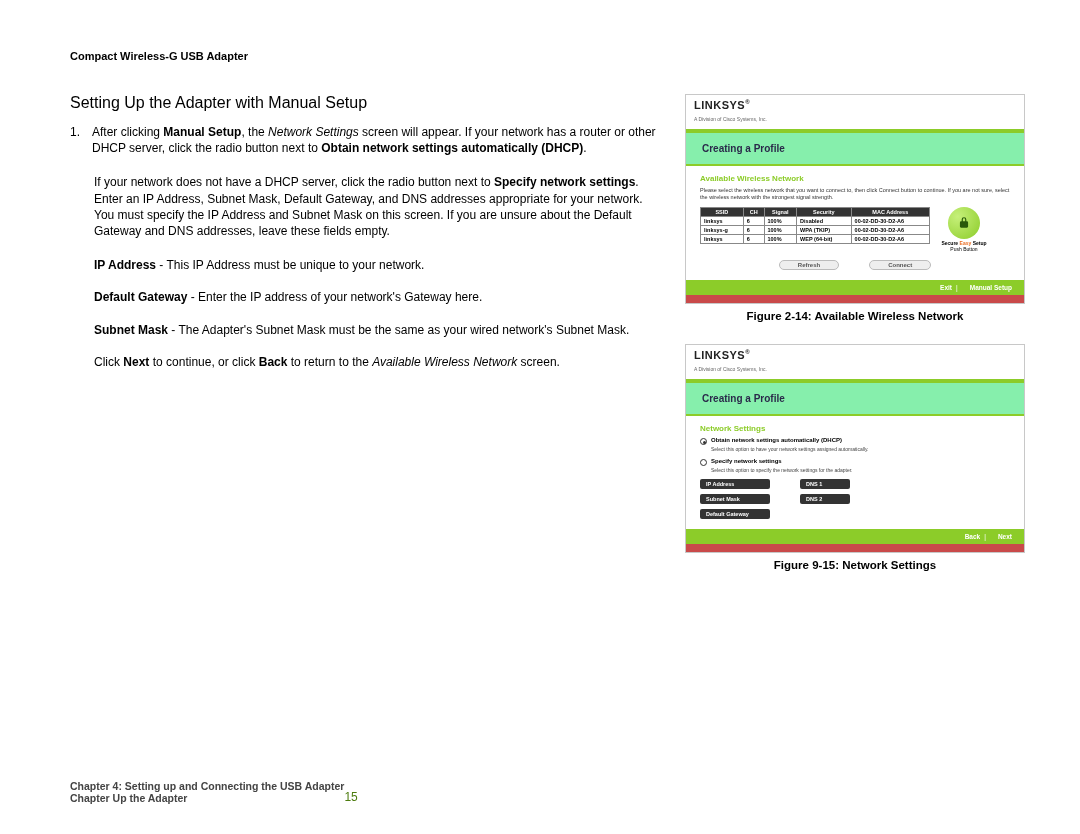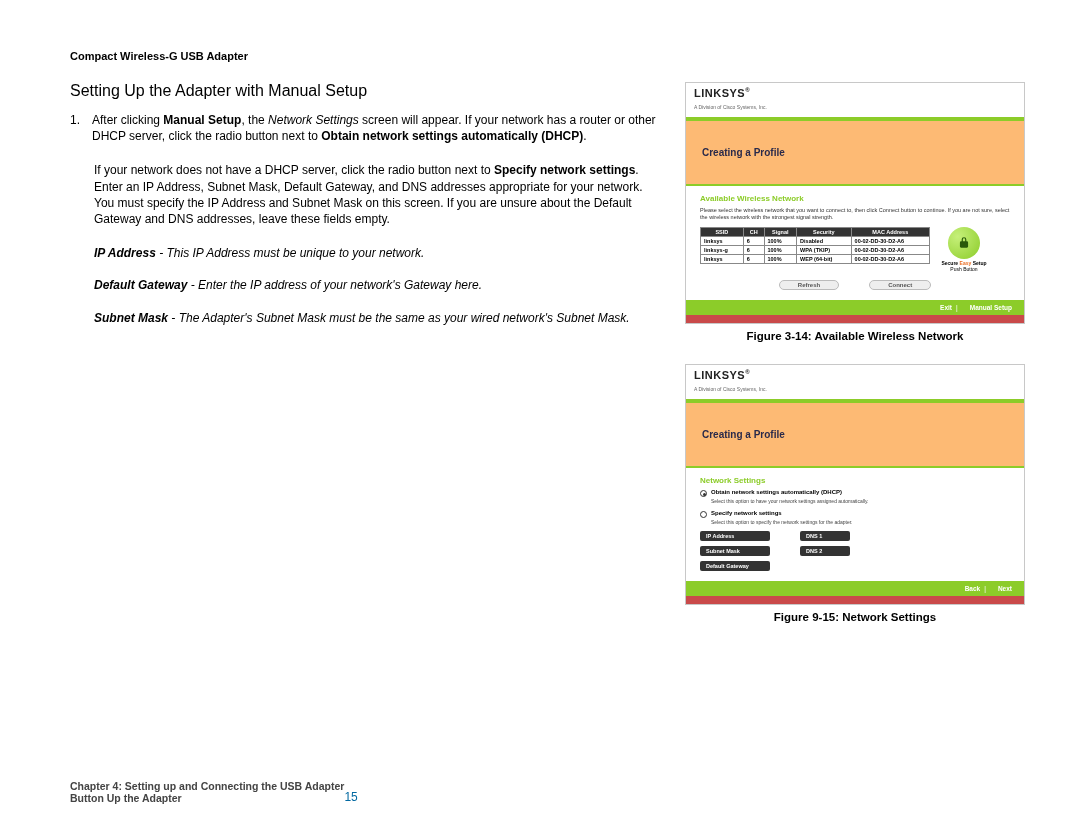--- a/index.html
+++ b/index.html
@@ -14,21 +14,21 @@
   }
   .page {
     padding: 50px 55px 30px 70px;
     display: flex;
     flex-direction: column;
     height: 100%;
   }
   .header-title {
     font-weight: bold;
     font-size: 11px;
-    margin-bottom: 20px;
+    margin-bottom: 32px;
   }
   .content-row {
     display: flex;
     gap: 25px;
     flex: 1;
   }
   .left-col {
     flex: 1;
     max-width: 590px;
   }
@@ -39,43 +39,43 @@
     font-size: 16px;
     font-weight: normal;
     margin-bottom: 12px;
   }
   .body-text { font-size: 12px; line-height: 1.35; margin-bottom: 18px; }
   .body-text b, .body-text strong { font-weight: bold; }
   .body-text em { font-style: italic; }
   .indent { padding-left: 24px; }
   .list-item { display: flex; }
   .list-num { width: 22px; flex-shrink:0; }
-  .para { margin-bottom: 16px; font-style: italic; }
+  .para { margin-bottom: 16px; }
   .figure { margin-bottom: 22px; }
   .fig-caption { font-weight: bold; font-size: 11.5px; text-align: center; margin-top: 6px; }
   
   .thumb {
     width: 340px;
     border: 1px solid #c8c8c8;
     background: #fff;
     font-size: 7px;
     color: #000;
   }
   .thumb-brand {
     padding: 4px 8px 2px 8px;
     font-weight: bold;
     letter-spacing: 0.5px;
     font-size: 11px;
     color: #222;
   }
   .thumb-sub { font-size:5px; color:#666; font-weight:normal; letter-spacing:0;}
   .thumb-bar-top { height: 4px; background: #8ccc29; margin-top:4px;}
   .thumb-header-band {
-    background: #fdba74;
-    padding: 26px 16px;
+    background: #86efac;
+    padding: 10px 16px;
     font-size: 10px;
     font-weight: bold;
     color: #2a2a4a;
     border-bottom: 2px solid #8ccc29;
   }
   .thumb-body {
     background: #fff;
     padding: 8px 14px 10px 14px;
   }
   .thumb-sec-title { color:#8ccc29; font-weight:bold; font-size:8px; margin-bottom:4px;}
@@ -117,21 +117,21 @@
   .form-col { display:flex; flex-direction:column; gap:5px;}
   .chip { background:#333; color:#fff; padding:2px 6px; border-radius:2px; width:70px; font-weight:bold; font-size:5.5px;}
   .form-col2 .chip { width:50px; }
   
   .page-footer {
     display:flex; justify-content:flex-start; align-items:flex-end;
     font-size:10.5px; color:#444; margin-top:20px;
   }
   .foot-left .l1 { font-weight:bold; }
   .foot-left .l2 { font-weight:bold; }
-  .page-num { font-size:12px; color:#0369a1;}
+  .page-num { font-size:12px; color:#4d7c0f;}
 </style>
 </head>
 <body>
 
 <div class="page">
   <div class="header-title">Compact Wireless-G USB Adapter</div>
 
   <div class="content-row">
 
     <div class="left-col">
@@ -141,20 +141,21 @@
         <div class="list-num">1.</div>
         <div>After clicking <b>Manual Setup</b>, the <em>Network Settings</em> screen will appear. If your network has a router or other DHCP server, click the radio button next to <b>Obtain network settings automatically (DHCP)</b>.</div>
       </div>
 
       <p class="body-text indent">If your network does not have a DHCP server, click the radio button next to <b>Specify network settings</b>. Enter an IP Address, Subnet Mask, Default Gateway, and DNS addresses appropriate for your network. You must specify the IP Address and Subnet Mask on this screen. If you are unsure about the Default Gateway and DNS addresses, leave these fields empty.</p>
 
       <p class="body-text indent para"><b>IP Address</b> - This IP Address must be unique to your network.</p>
       <p class="body-text indent para"><b>Default Gateway</b> - Enter the IP address of your network's Gateway here.</p>
       <p class="body-text indent para"><b>Subnet Mask</b> - The Adapter's Subnet Mask must be the same as your wired network's Subnet Mask.</p>
 
+      <p class="body-text indent">Click <b>Next</b> to continue, or click <b>Back</b> to return to the <em>Available Wireless Network</em> screen.</p>
     </div>
 
     <div class="right-col">
 
       <div class="figure">
         <div class="thumb">
           <div class="thumb-brand">
             <span>LINKSYS</span><sup style="font-size:6px;">®</sup><br>
             <span class="thumb-sub">A Division of Cisco Systems, Inc.</span>
           </div>
@@ -211,21 +212,21 @@
             <div class="pill-row">
               <div class="pill">Refresh</div>
               <div class="pill">Connect</div>
             </div>
           </div>
           <div class="thumb-foot">
             <span>Exit</span><span class="divider">|</span><span>Manual Setup</span>
           </div>
           <div class="thumb-bottom-strip"></div>
         </div>
-        <div class="fig-caption">Figure 3-14: Available Wireless Network</div>
+        <div class="fig-caption">Figure 2-14: Available Wireless Network</div>
       </div>
 
       <div class="figure">
         <div class="thumb">
           <div class="thumb-brand">
             <span>LINKSYS</span><sup style="font-size:6px;">®</sup><br>
             <span class="thumb-sub">A Division of Cisco Systems, Inc.</span>
           </div>
           <div class="thumb-bar-top"></div>
           <div class="thumb-header-band">Creating a Profile</div>
@@ -260,17 +261,17 @@
         </div>
         <div class="fig-caption">Figure 9-15: Network Settings</div>
       </div>
 
     </div>
   </div>
 
   <div class="page-footer">
     <div class="foot-left">
       <div class="l1">Chapter 4: Setting up and Connecting the USB Adapter</div>
-      <div class="l2">Button Up the Adapter</div>
+      <div class="l2">Chapter Up the Adapter</div>
     </div>
     <div class="page-num">15</div>
   </div>
 </div>
 
 </body></html>

